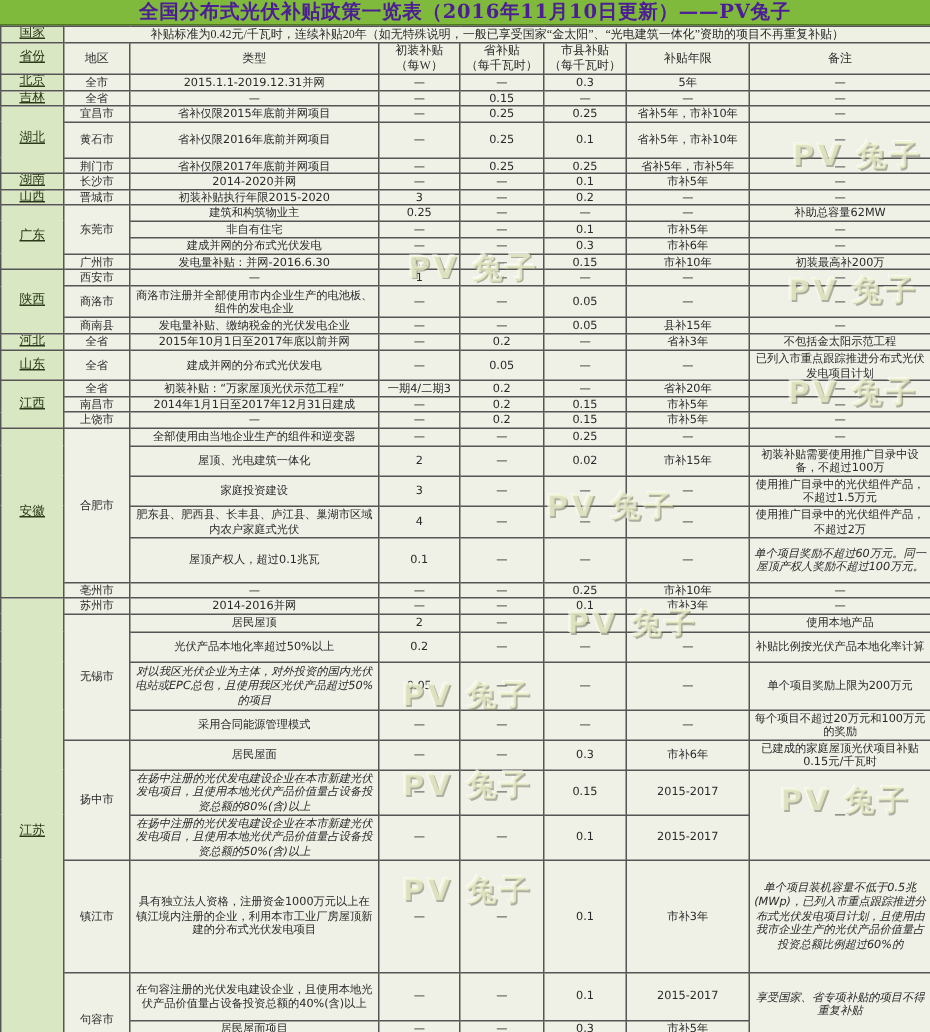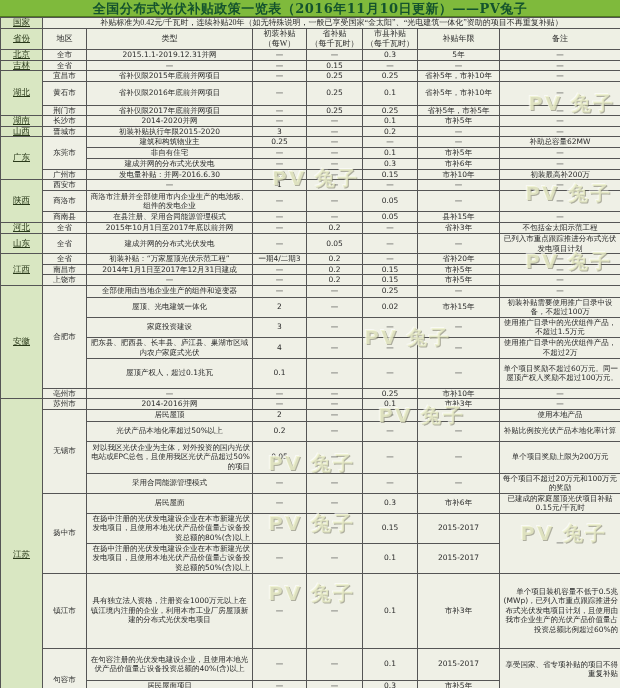--- a/index.html
+++ b/index.html
@@ -1,22 +1,22 @@
 <!DOCTYPE html>
 <html><head>
 <meta charset="utf-8">
 <style>
   html,body{margin:0;padding:0;background:#eef0e4;}
   body{width:620px;height:688px;overflow:hidden;position:relative;font-family:"DejaVu Sans","Liberation Sans",sans-serif;color:#2a2a2a;}
-  .title{position:absolute;left:0;top:0;width:620px;height:17px;background:#7fba3c;color:#14532d;font-family:"DejaVu Serif","Liberation Serif",serif;font-weight:bold;font-size:13px;line-height:17px;text-align:center;letter-spacing:0.5px;border-bottom:1px solid #4f7a1e;box-sizing:border-box;}
+  .title{position:absolute;left:0;top:0;width:620px;height:17px;background:#7fba3c;color:#4c1d95;font-family:"DejaVu Serif","Liberation Serif",serif;font-weight:bold;font-size:13px;line-height:17px;text-align:center;letter-spacing:0.5px;border-bottom:1px solid #4f7a1e;box-sizing:border-box;}
   table{position:absolute;left:0;top:17px;width:620px;border-collapse:collapse;table-layout:fixed;font-size:7.5px;}
   td{border:1px solid #555;text-align:center;vertical-align:middle;padding:0 2px;line-height:9.5px;background:#eff0e6;overflow:hidden;}
   td.prov{background:#d9e7c2;color:#2a3a1a;font-size:8.5px;text-decoration:underline;}
   td.hdr{background:#eef0e4;font-size:8px;font-family:Liberation Serif, serif;}
-  td.left{text-align:right;}
+  td.left{text-align:center;font-style:italic;}
   .wm{position:absolute;font-family:"DejaVu Sans",sans-serif;font-size:20px;font-weight:bold;color:rgba(236,240,200,0.75);text-shadow:1px 1px 0 rgba(120,120,100,0.55),-1px -1px 0 rgba(255,255,255,0.6);pointer-events:none;letter-spacing:2px;}
 </style>
 </head>
 <body>
 
 <div class="title">全国分布式光伏补贴政策一览表（2016年11月10日更新）——PV兔子</div>
 
 <table>
   <colgroup>
     <col style="width:42px">
@@ -167,21 +167,21 @@
     <td>商洛市</td>
     <td>商洛市注册并全部使用市内企业生产的电池板、组件的发电企业</td>
     <td>—</td>
     <td>—</td>
     <td>0.05</td>
     <td>—</td>
     <td>—</td>
   </tr>
   <tr style="height:11px">
     <td>商南县</td>
-    <td>在县注册、采用合同能源管理模式</td>
+    <td>发电量补贴、缴纳税金的光伏发电企业</td>
     <td>—</td>
     <td>—</td>
     <td>0.05</td>
     <td>县补15年</td>
     <td>—</td>
   </tr>
 
   <tr style="height:11px">
     <td class="prov">河北</td>
     <td>全省</td>

